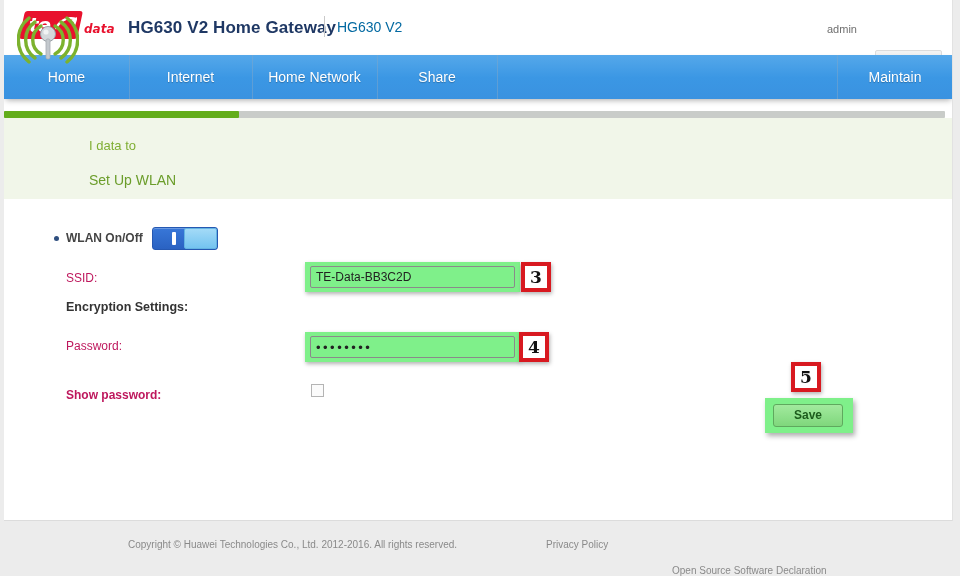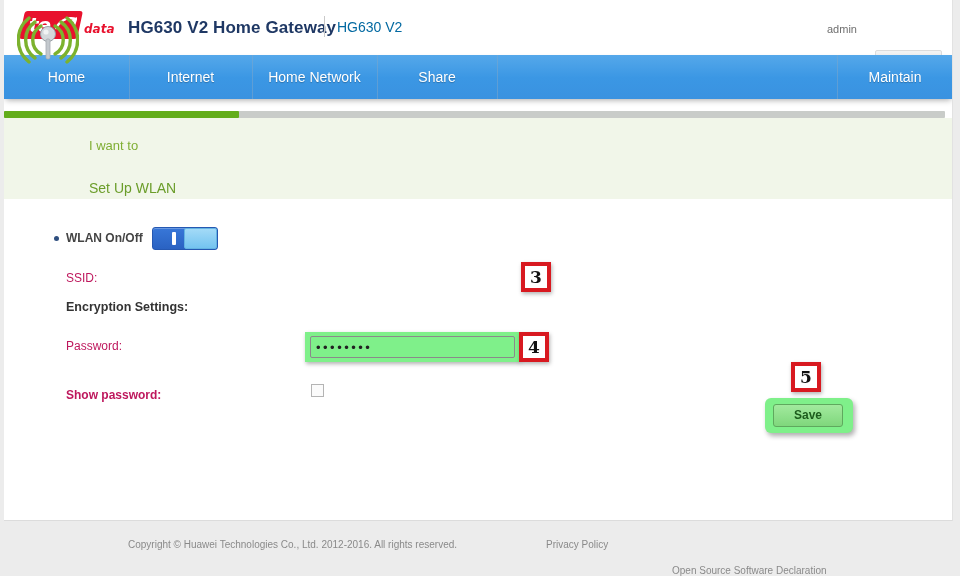--- a/index.html
+++ b/index.html
@@ -149,21 +149,21 @@
   }
   #wlan-icon {
     position: absolute; left: 17px; top: 12px;
     width: 62px; height: 56px;
   }
   #banner-line1 {
     position: absolute; left: 89px; top: 138px;
     font-size: 13px; color: #7fae33;
   }
   #banner-line2 {
-    position: absolute; left: 89px; top: 180px;
+    position: absolute; left: 89px; top: 172px;
     font-size: 14px; color: #6b9d2a;
   }
   .bullet {
     position: absolute; left: 54px; top: 236px;
     width: 5px; height: 5px;
     background: #2f4f7f;
     border-radius: 50%;
   }
   #wlan-onoff-label {
     position: absolute; left: 66px; top: 231px;
@@ -251,21 +251,20 @@
     background: #fbfbfb;
     border: 1px solid #b4b4b4;
     cursor: pointer;
   }
 
   #save-hl {
     position: absolute; left: 765px; top: 398px;
     width: 88px; height: 35px;
     background: #7ff08a;
     box-shadow: 2px 3px 5px rgba(0,0,0,0.32);
-    border-radius: 6px;
   }
   #save-button {
     position: absolute; left: 8px; top: 6px;
     width: 70px; height: 23px;
     background: linear-gradient(180deg,#a2ea9e 0%,#7fd77c 100%);
     border: 1px solid #5fa95e;
     border-radius: 3px;
     color: #1d5c1d;
     font-family: "Liberation Sans", sans-serif;
     font-size: 12px; font-weight: bold;
@@ -342,32 +341,35 @@
       <path d="M12 6  A28 28 0 0 0 12 50"></path>
       <path d="M38 14 A16 16 0 0 1 38 42"></path>
       <path d="M44 10 A22 22 0 0 1 44 46"></path>
       <path d="M50 6  A28 28 0 0 1 50 50"></path>
     </g>
     <circle cx="31" cy="22" r="7.5" fill="#d4d8dc" stroke="#9aa0a6" stroke-width="1"></circle>
     <circle cx="29" cy="20" r="2.6" fill="#f1f3f4"></circle>
     <rect x="29" y="27" width="4" height="20" rx="1.6" fill="#c3c8cd" stroke="#a4aab0" stroke-width="0.8"></rect>
   </svg>
 
-  <div id="banner-line1">I want to</div>
+  <div id="banner-line1">I data to</div>
   <div id="banner-line2">Set Up WLAN</div>
 
   <div class="bullet"></div>
   <div id="wlan-onoff-label" class="field-label" style="left:66px;top:231px">WLAN On/Off</div>
 
   <div id="wlan-toggle">
     <div id="toggle-mark"></div>
     <div id="toggle-knob"></div>
   </div>
 
   <div id="ssid-label" class="field-label">SSID:</div>
+  <div id="ssid-hl" class="hl-green">
+    <input id="ssid-input" class="text-input" type="text" value="TE-Data-BB3C2D" style="">
+  </div>
   <div id="marker-3" class="marker">3</div>
 
   <div id="encryption-label" class="field-label">Encryption Settings:</div>
 
   <div id="password-label" class="field-label">Password:</div>
   <div id="pw-hl" class="hl-green">
     <input id="password-input" class="text-input" type="text" value="••••••••" style="">
   </div>
   <div id="marker-4" class="marker">4</div>
 

